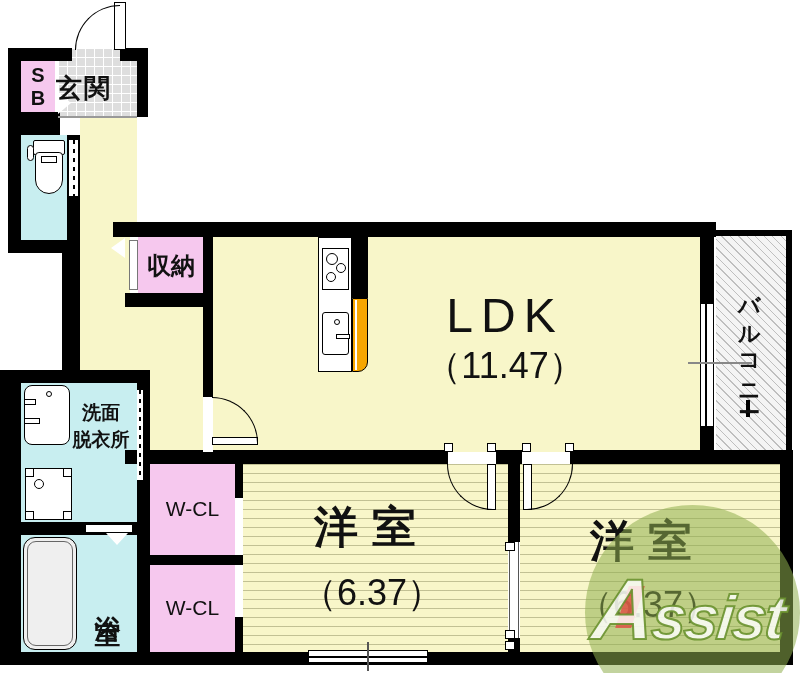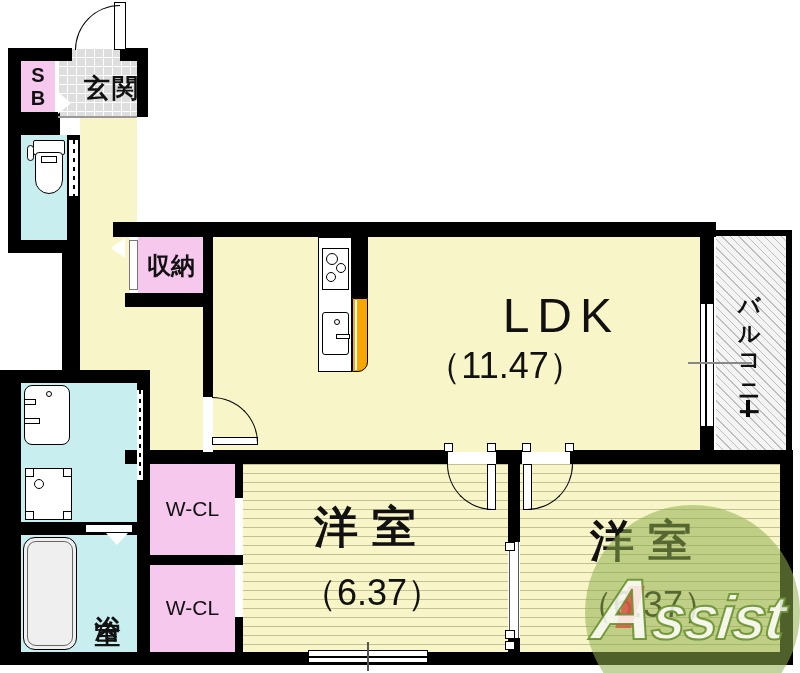--- a/index.html
+++ b/index.html
@@ -155,25 +155,29 @@
   <div class="post" style="left:505px;top:542px;width:10px;height:9px;"></div>
 
   <div class="fix" style="left:308px;top:650px;width:120px;height:13px;z-index:5;"></div>
   <div class="abs" style="left:309px;top:656px;width:118px;height:1.5px;background:#000;z-index:6;"></div>
   <div class="abs" style="left:367px;top:642px;width:2px;height:29px;background:#555;z-index:6;"></div>
 
   <div class="lbl" style="left:24px;top:64px;width:28px;font-size:20px;font-weight:bold;">
     <div>S</div>
     <div>B</div>
   </div>
-  <div class="lbl" style="left:80px;top:74px;width:64px;font-size:26px;font-weight:bold;letter-spacing:2px;">玄関</div>
+  <div class="lbl" style="left:52px;top:74px;width:64px;font-size:26px;font-weight:bold;letter-spacing:2px;">玄関</div>
   <div class="lbl" style="left:139px;top:252px;width:64px;font-size:24px;font-weight:bold;">収納</div>
-  <div class="lbl" style="left:390px;top:288px;width:230px;font-size:48px;letter-spacing:8px;text-align:right;">LDK</div>
+  <div class="lbl" style="left:390px;top:288px;width:230px;font-size:48px;letter-spacing:8px;">LDK</div>
   <div class="lbl" style="left:370px;top:345px;width:270px;font-size:36px;">（11.47）</div>
   <div class="lbl vert" style="left:737px;top:250px;height:185px;font-size:22px;font-weight:bold;letter-spacing:5px;">バルコニー</div>
+  <div class="lbl" style="left:66px;top:400px;width:70px;font-size:19px;font-weight:bold;line-height:1.4;">
+    <div>洗面</div>
+    <div>脱衣所</div>
+  </div>
   <div class="lbl vert" style="left:92px;top:556px;height:85px;font-size:26px;font-weight:bold;letter-spacing:4px;">浴室</div>
   <div class="lbl" style="left:152px;top:497px;width:81px;font-size:21px;">W-CL</div>
   <div class="lbl" style="left:152px;top:596px;width:81px;font-size:21px;">W-CL</div>
   <div class="lbl" style="left:252px;top:502px;width:240px;font-size:44px;font-weight:bold;letter-spacing:14px;">洋室</div>
   <div class="lbl" style="left:247px;top:572px;width:250px;font-size:36px;">（6.37）</div>
   <div class="lbl" style="left:528px;top:516px;width:240px;font-size:44px;font-weight:bold;letter-spacing:14px;">洋室</div>
   <div class="lbl" style="left:523px;top:584px;width:250px;font-size:36px;">（6.37）</div>
 
   <div id="wm-circle" style="left:585px;top:505px;width:215px;height:215px;background:var(--watermark-green,#8fae4f);"></div>
   <div id="wm-red" style="left:622px;top:586px;"></div>

